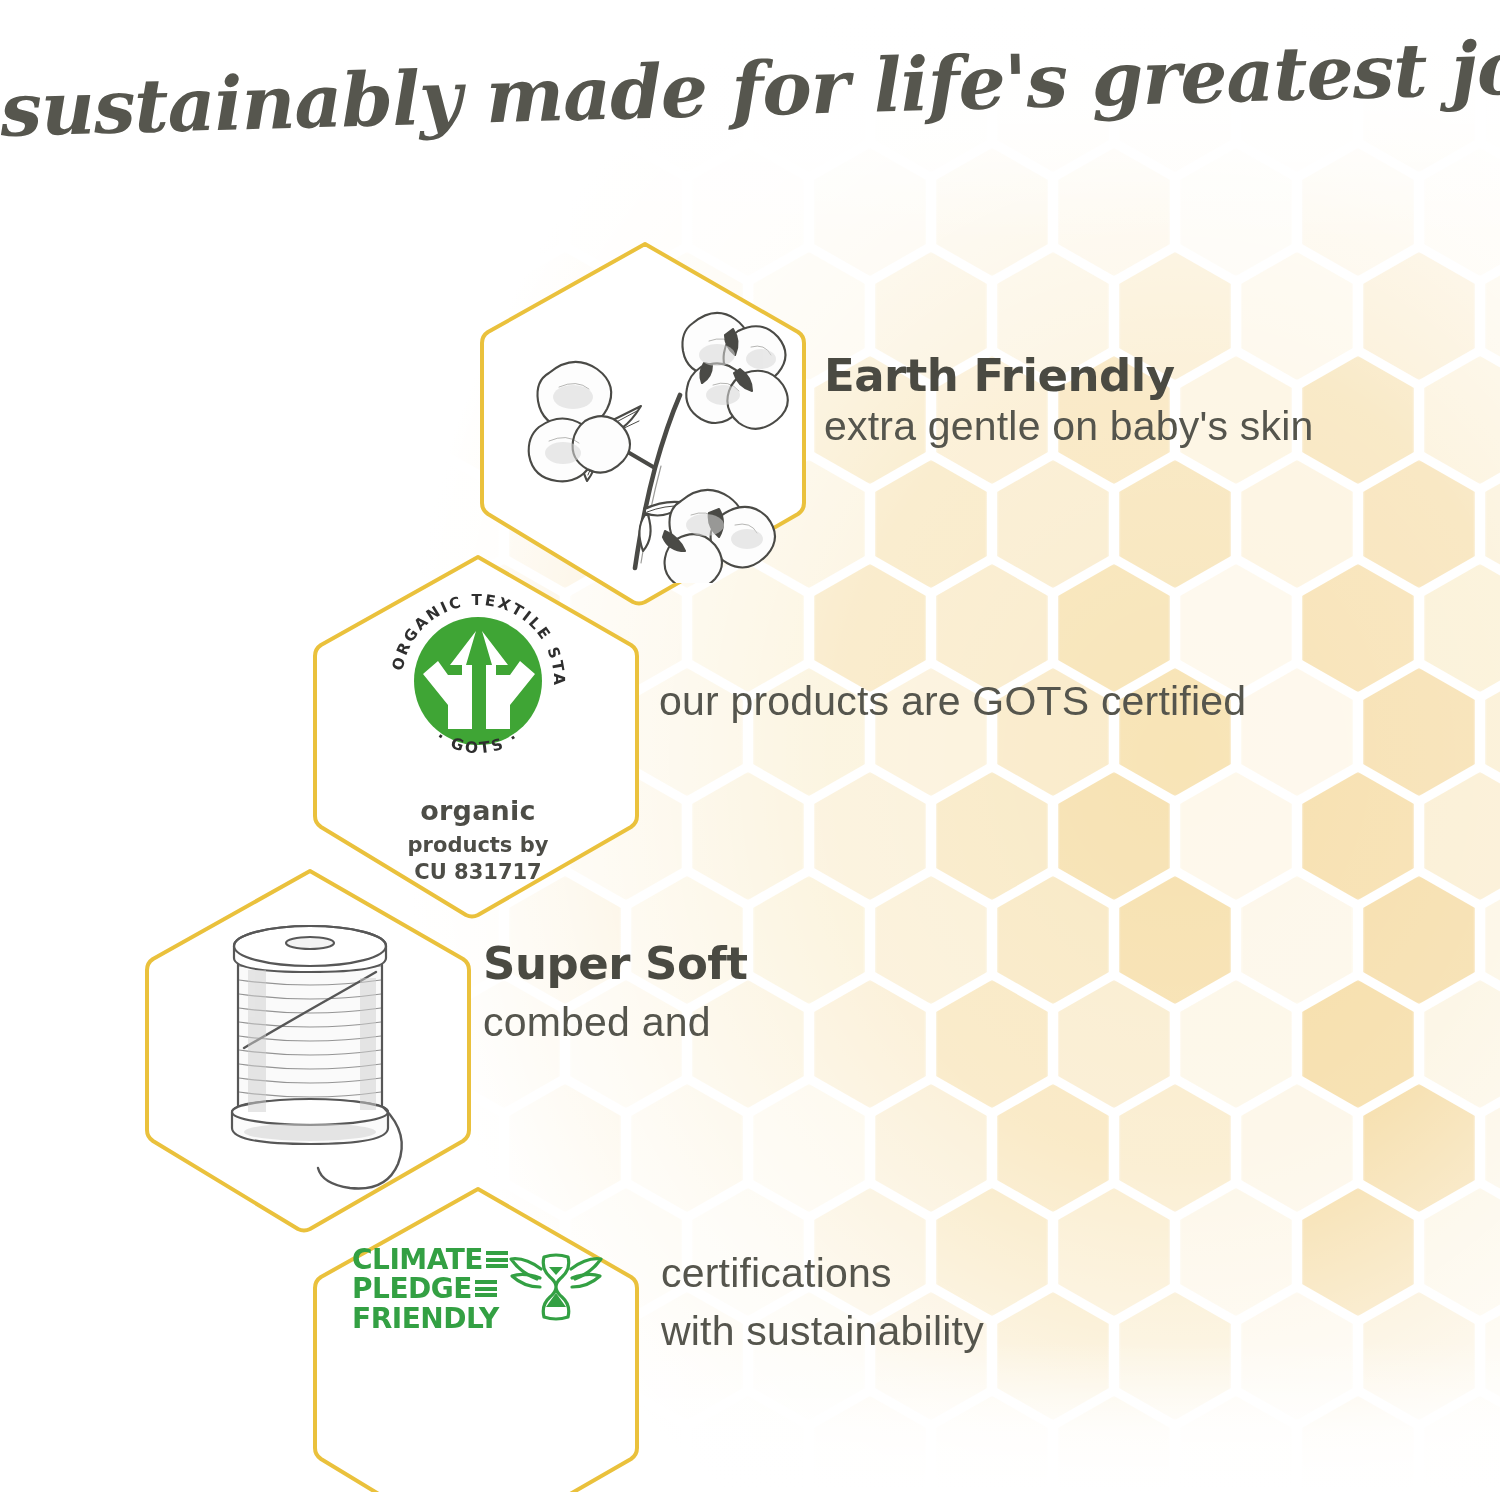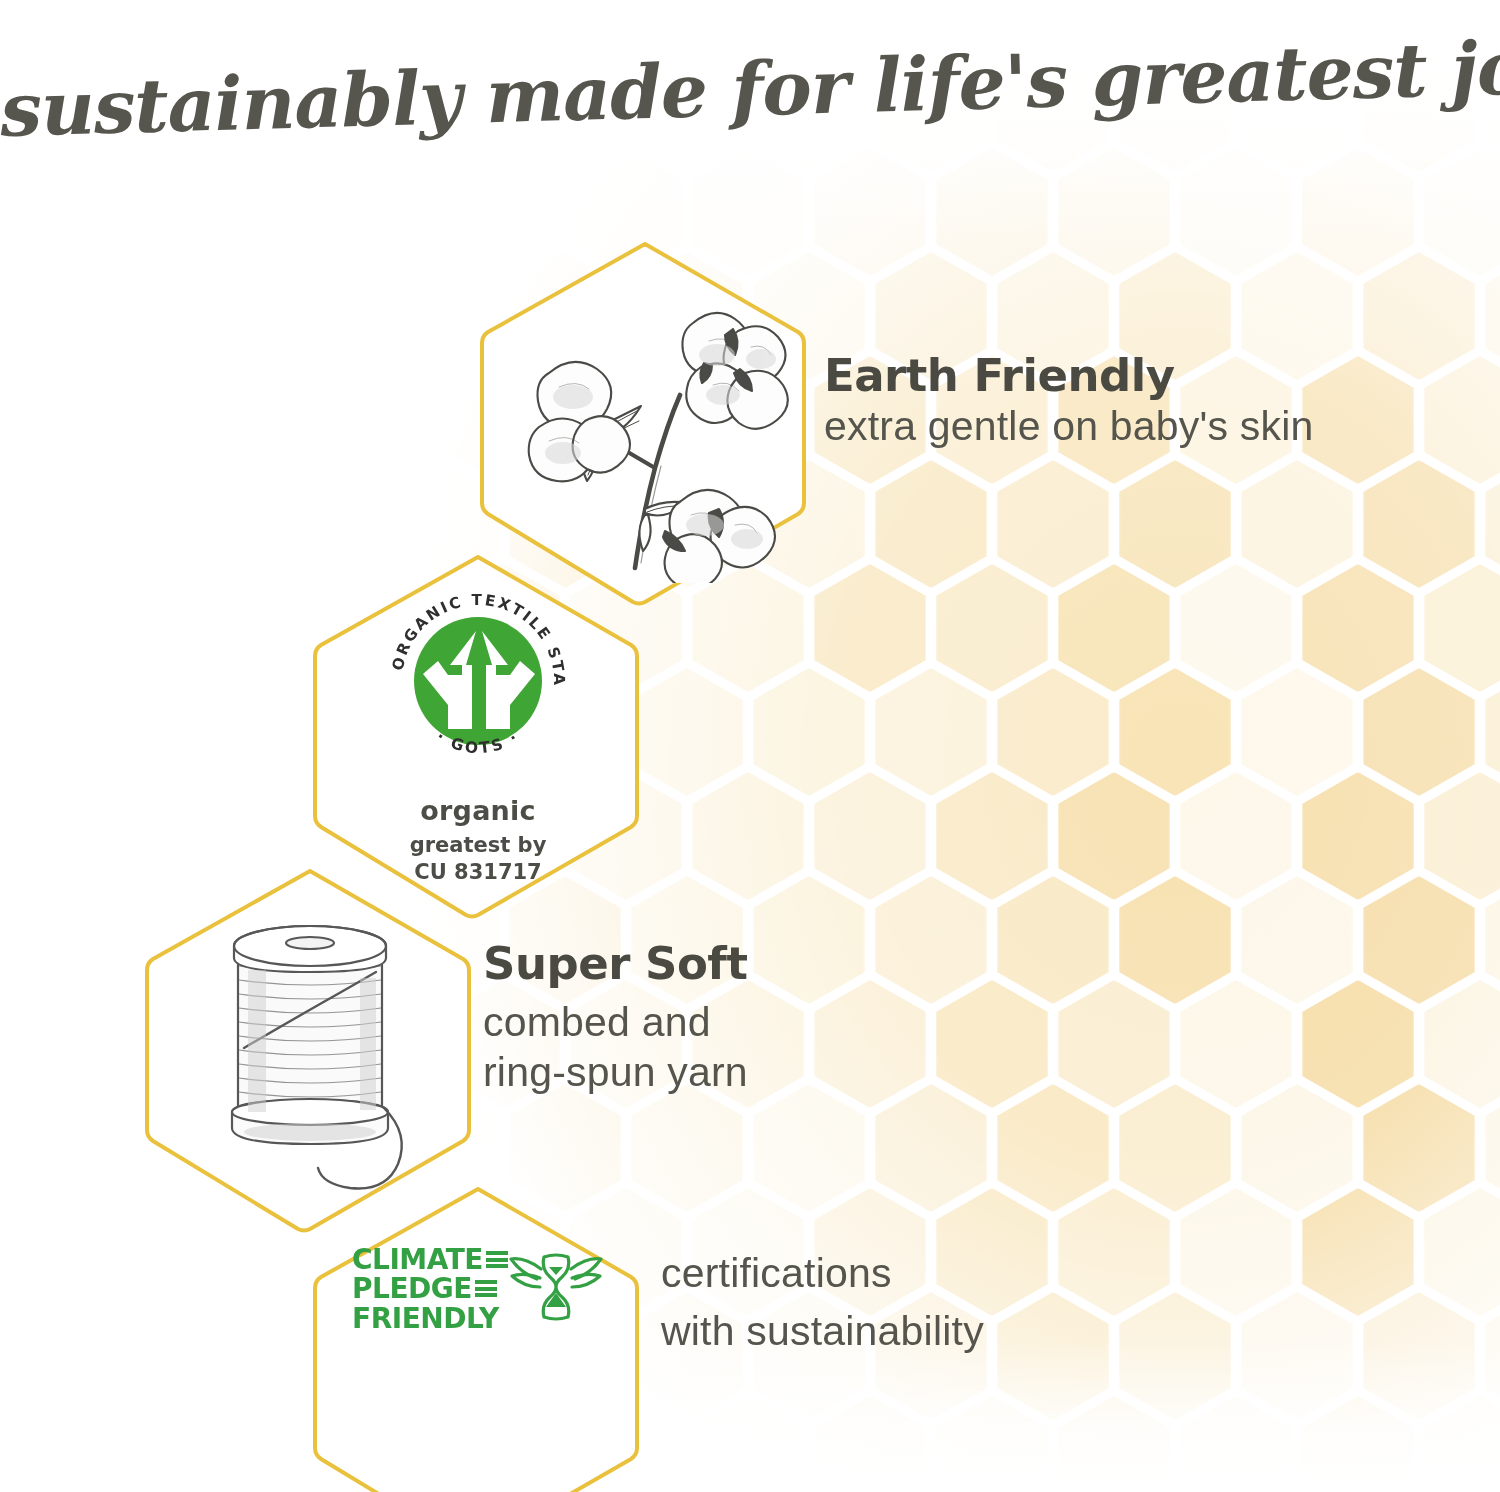--- a/index.html
+++ b/index.html
@@ -420,28 +420,29 @@
 
           <text font-family="DejaVu Sans, sans-serif" font-size="15.2" font-weight="700" fill="#2e2e2e" letter-spacing="2.4">
             <textPath href="#ringTop" startOffset="50%" text-anchor="middle">GLOBAL ORGANIC TEXTILE STANDARD</textPath>
           </text>
           <text font-family="DejaVu Sans, sans-serif" font-size="15.5" font-weight="700" fill="#2e2e2e" letter-spacing="2.6">
             <textPath href="#ringBot" startOffset="50%" text-anchor="middle">· GOTS ·</textPath>
           </text>
         </svg>
         <div class="gots-caption-main">organic</div>
         <div class="gots-caption-sub">
-          <span>greatest by</span><br>
+          <span>products by</span><br>
           <span>CU 831717</span>
         </div>
       </div>
     </div>
   </div>
 
   <div class="feature-text" style="left:659px;top:668px;">
+    <div class="feature-line" style="margin-top:8px;">our products are GOTS certified</div>
   </div>
 
   <div class="hex-card" style="left:145px;top:865px;width:330px;height:370px;">
     <svg class="hex-outline" viewBox="0 0 330 370">
       <path d="M165 6 L318 94 Q324 98 324 105 L324 265 Q324 272 318 276 L165 364 Q159 367 153 364 L8 276 Q2 272 2 265 L2 105 Q2 98 8 94 Z" fill="#ffffff" stroke="#EAC13C" stroke-width="4" stroke-linejoin="round"></path>
     </svg>
     <div class="hex-art">
       <svg width="280" height="300" viewBox="0 0 280 300">
         <g stroke="#575757" fill="none" stroke-width="2.2" stroke-linecap="round" stroke-linejoin="round">
 
@@ -478,21 +479,20 @@
           <path d="M190 78 L206 78 L206 210 L190 210 Z"></path>
           <ellipse cx="140" cy="232" rx="66" ry="9"></ellipse>
         </g>
       </svg>
     </div>
   </div>
 
   <div class="feature-text" style="left:483px;top:940px;">
     <div class="feature-title">Super Soft</div>
     <div class="feature-line" style="margin-top:8px;">combed and</div>
-    <div class="feature-line">ring-spun yarn</div>
   </div>
 
   <div class="hex-card" style="left:313px;top:1183px;width:330px;height:370px;">
     <svg class="hex-outline" viewBox="0 0 330 370">
       <path d="M165 6 L318 94 Q324 98 324 105 L324 265 Q324 272 318 276 L165 364 Q159 367 153 364 L8 276 Q2 272 2 265 L2 105 Q2 98 8 94 Z" fill="#ffffff" stroke="#EAC13C" stroke-width="4" stroke-linejoin="round"></path>
     </svg>
     <div class="hex-art" style="align-items:flex-start;padding-top:62px;box-sizing:border-box;">
       <div class="cpf-wrap">
         <div class="cpf-text">
           <div class="row">

